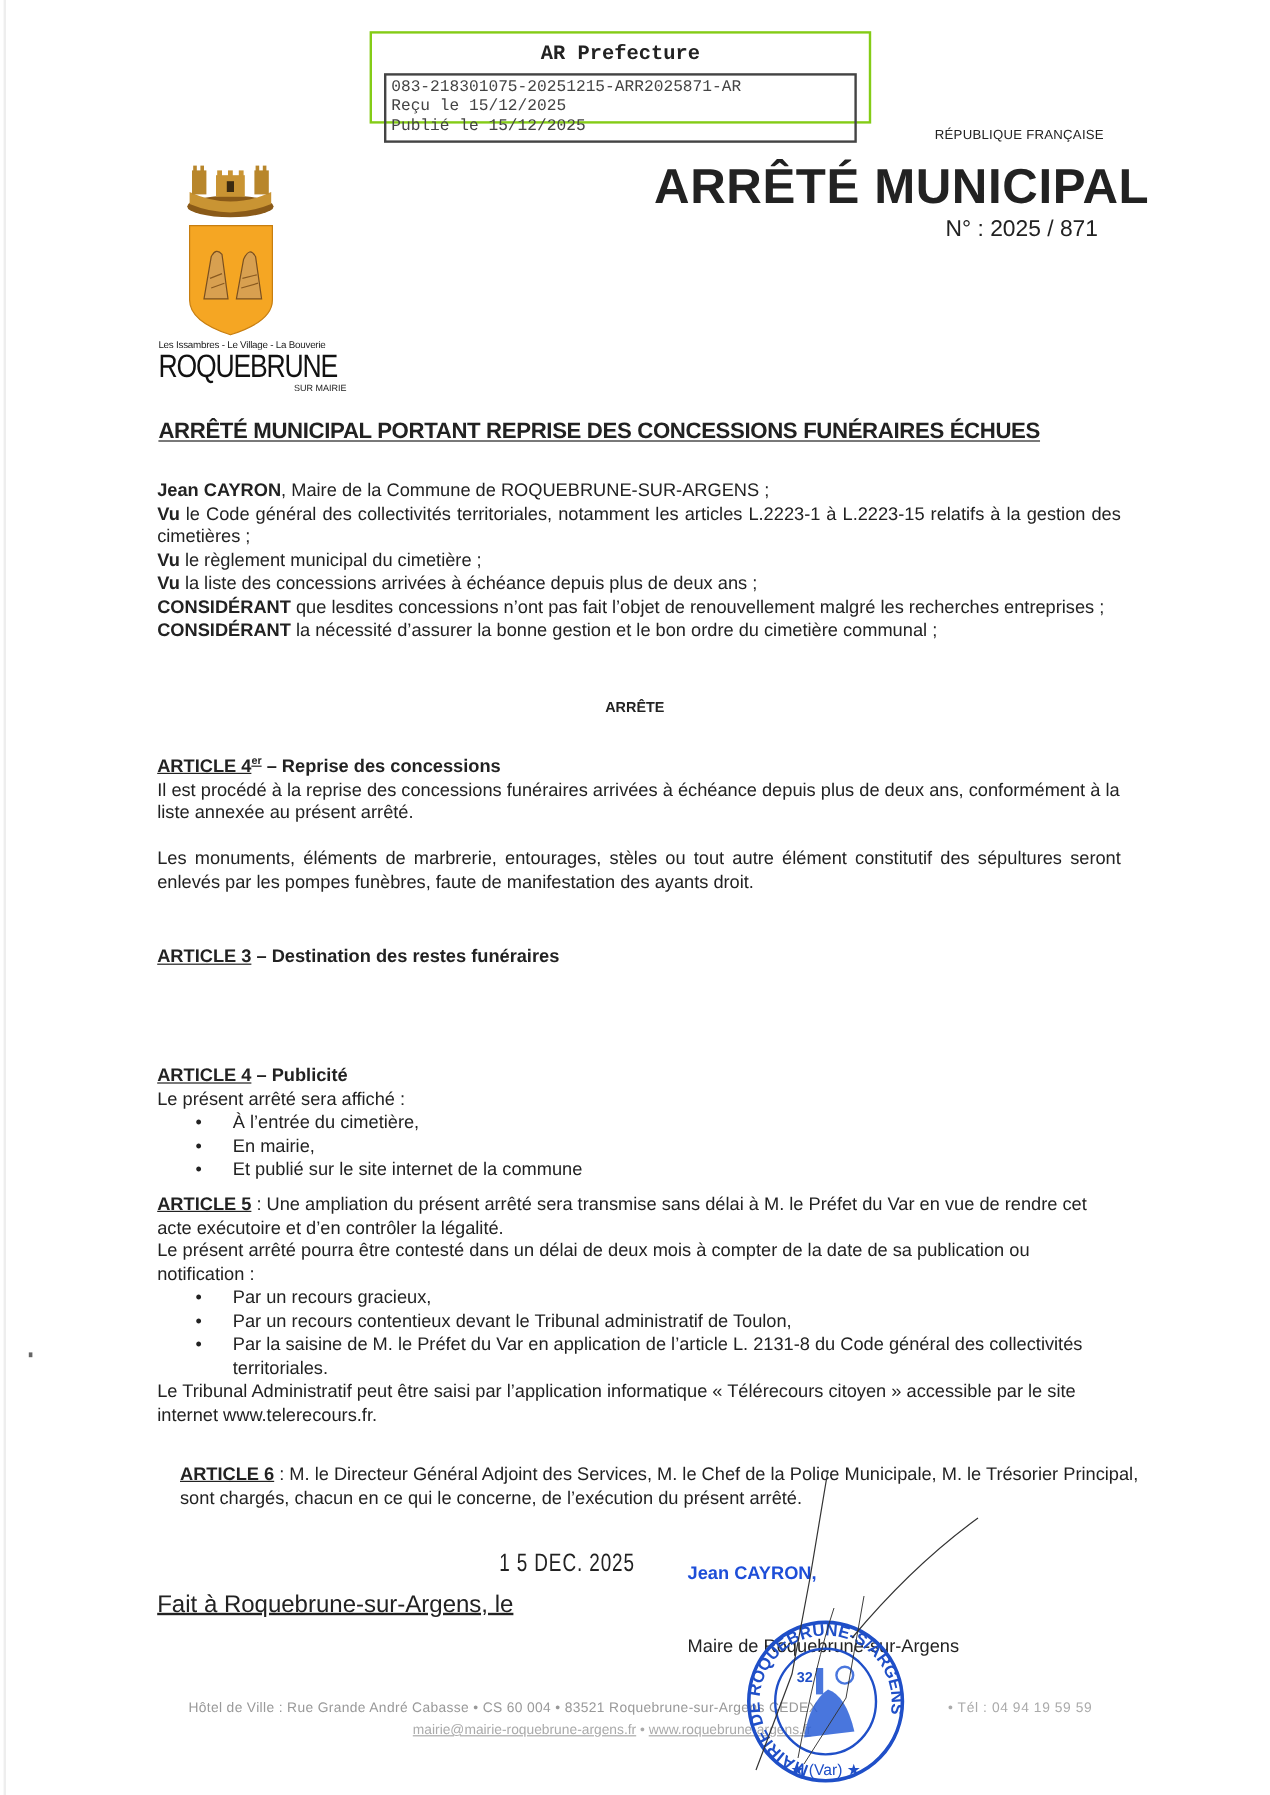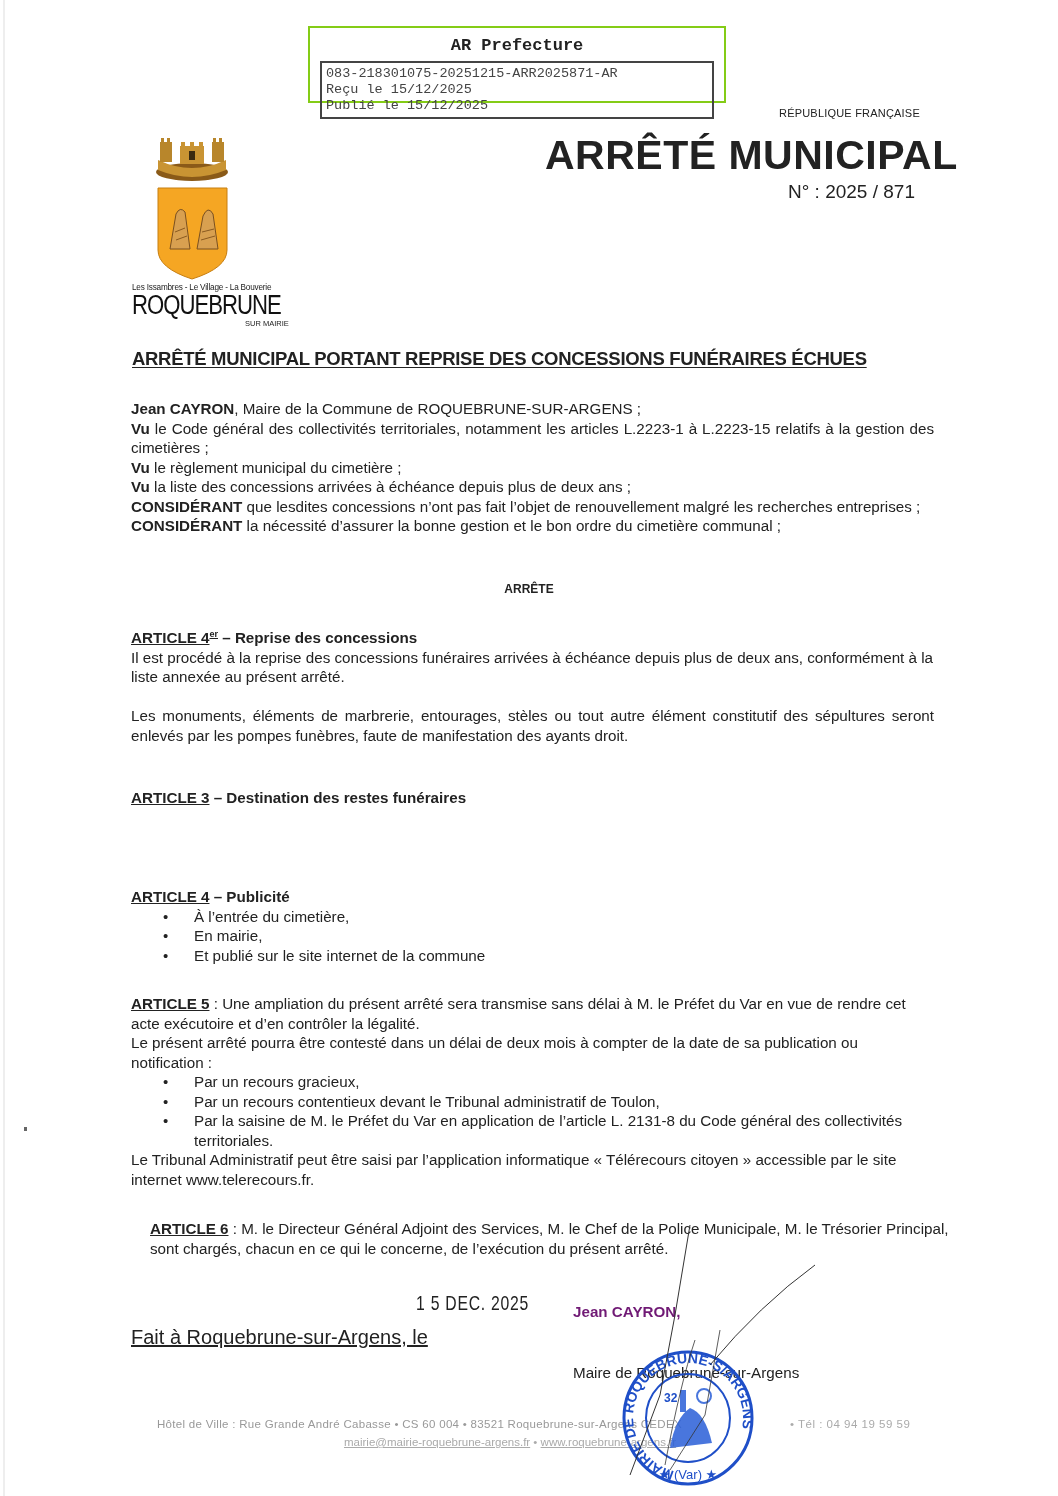--- a/index.html
+++ b/index.html
@@ -36,21 +36,21 @@
   .u { text-decoration: underline; }
 
   .arrete-center { left: 0; width: 1058px; top: 582px; text-align: center; font-weight: bold; font-size: 12px; color: #222; }
   ul.bul { margin: 0; padding: 0 0 0 63px; list-style: none; }
   ul.bul li { position: relative; }
   ul.bul li::before { content: "•"; position: absolute; left: -31px; top: 0; font-size: 15px; }
 
   .fait { left: 131px; top: 1326px; font-size: 20px; color: #222; text-decoration: underline; }
   .date-stamp { left: 416px; top: 1291px; font-family: "Liberation Sans Narrow", "Liberation Sans", sans-serif;
                 font-size: 21px; letter-spacing: 1px; color: #222; transform: scaleX(0.75); transform-origin: left; }
-  .signer-name { left: 573px; top: 1303px; font-size: 15.2px; font-weight: bold; color: #701a75; }
+  .signer-name { left: 573px; top: 1303px; font-size: 15.2px; font-weight: bold; color: #1d4ed8; }
   .signer-role { left: 573px; top: 1364px; font-size: 15.2px; color: #222; }
 
   .footer-line1 { left: 157px; top: 1418px; font-size: 11.5px; color: #999; letter-spacing: 0.3px; }
   .footer-line2 { left: 344px; top: 1436px; font-size: 11.5px; color: #aaa; }
   .footer-line2 a { color: #aaa; text-decoration: underline; }
   .footer-tel { left: 790px; top: 1418px; font-size: 11.5px; color: #aaa; letter-spacing: 0.5px; }
 
   .seal { left: 620px; top: 1348px; width: 136px; height: 140px; }
   .signature { left: 600px; top: 1225px; width: 220px; height: 255px; }
   .stray-mark { left: 24px; top: 1127px; width: 3px; height: 4px; background: #666; }
@@ -124,20 +124,21 @@
 <div class="abs body-text justify" style="top:706px;">
   <p>Les monuments, éléments de marbrerie, entourages, stèles ou tout autre élément constitutif des sépultures seront enlevés par les pompes funèbres, faute de manifestation des ayants droit.</p>
 </div>
 
 <div class="abs body-text" style="top:788px;">
   <p><b><span class="u">ARTICLE 3</span><span> – Destination des restes funéraires</span></b></p>
 </div>
 
 <div class="abs body-text" style="top:871px;margin-top:16px;">
   <p><b><span class="u">ARTICLE 4</span><span> – Publicité</span></b></p>
+  <p>Le présent arrêté sera affiché :</p>
   <ul class="bul">
     <li>À l’entrée du cimetière,</li>
     <li>En mairie,</li>
     <li>Et publié sur le site internet de la commune</li>
   </ul>
 </div>
 
 <div class="abs body-text" style="top:994px;">
   <p><b class="u">ARTICLE 5</b><span> : Une ampliation du présent arrêté sera transmise sans délai à M. le Préfet du Var en vue de rendre cet acte exécutoire et d’en contrôler la légalité.</span></p>
   <p>Le présent arrêté pourra être contesté dans un délai de deux mois à compter de la date de sa publication ou notification :</p>

